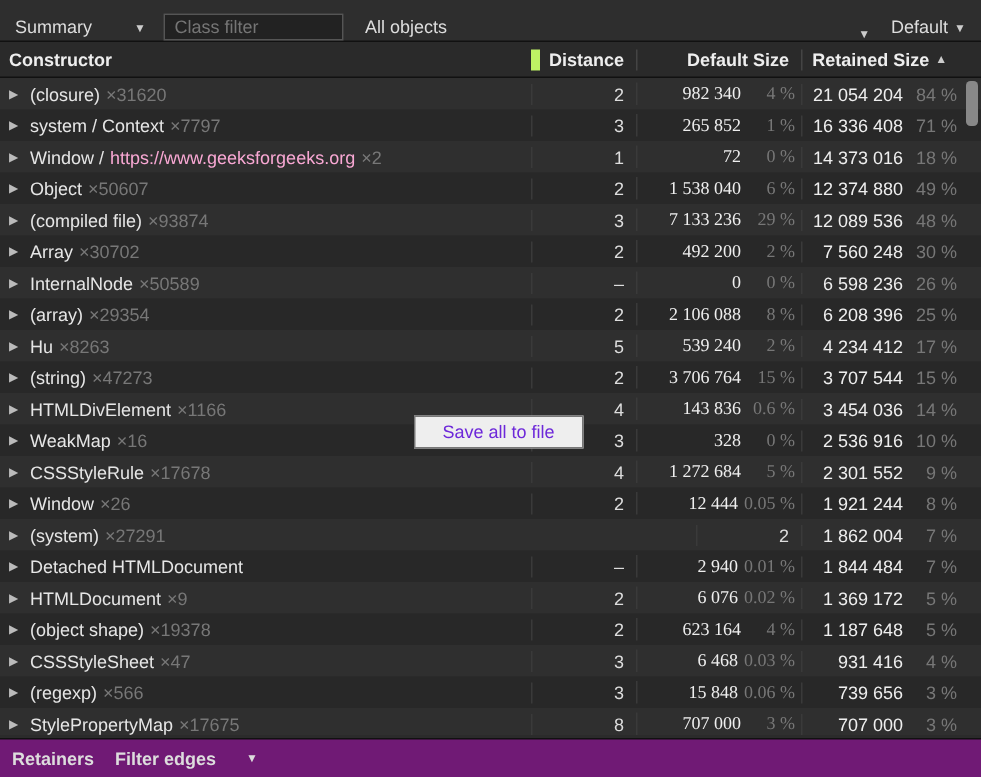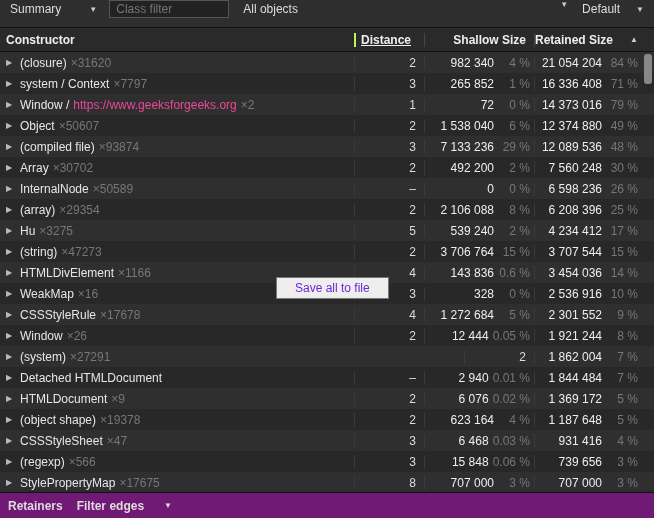--- a/index.html
+++ b/index.html
@@ -8,21 +8,21 @@
   color: #ddd;
   font-family: "Segoe UI", Arial, sans-serif;
   font-size: 12px;
   width: 654px;
   height: 518px;
   overflow: hidden;
   position: relative;
 }
 .toolbar {
   display: flex;
-  align-items: flex-start;
+  align-items: flex-end;
   height: 28px;
   border-bottom: 1px solid #111;
   padding: 0 4px;
   background: #2e2e2e;
 }
 .dropdown {
   display: flex;
   align-items: center;
   padding: 2px 6px;
   cursor: pointer;
@@ -47,24 +47,24 @@
   display: flex;
   align-items: center;
   height: 24px;
   background: #2a2a2a;
   border-bottom: 1px solid #111;
   font-weight: 600;
   color: #eee;
   font-size: 12px;
 }
 .col-constructor { flex: 1; padding-left: 6px; text-align: left; }
-.col-distance { width: 70px; text-align: center; padding-right: 8px; border-left: 2px solid #bef264; text-decoration: underline;}
+.col-distance { width: 70px; text-align: right; padding-right: 8px; border-left: 6px solid #bef264;}
 .col-shallow { width: 110px; text-align: right; padding-right: 8px; border-left: 1px solid #444;}
 .col-retained { width: 120px; text-align: right; padding-right: 8px; border-left: 1px solid #444;}
-.header-row .col-retained { display:flex; align-items:center; justify-content:space-between; gap:4px; padding-right:16px;}
+.header-row .col-retained { display:flex; align-items:center; justify-content:center; gap:4px; padding-right:16px;}
 .sort-caret { font-size: 8px; color:#ccc; }
 
 .rows {
   height: 438px;
   overflow: hidden;
   position: relative;
 }
 .row {
   display: flex;
   align-items: center;
@@ -79,24 +79,24 @@
   padding-left: 6px;
   display: flex;
   align-items: center;
   gap: 4px;
   overflow: hidden;
   white-space: nowrap;
 }
 .tri { font-size: 8px; color: #bbb; display:inline-block; width:10px; }
 .name { color: #e6e6e6; }
 .count { color: #777; }
-.url { color: #ec4899; }
+.url { color: #f9a8d4; }
 
 .cell-distance { width: 70px; text-align: right; padding-right: 8px; border-left:1px solid #3a3a3a; color:#ddd;}
-.cell-shallow  { width: 110px; text-align: right; padding-right: 4px; border-left:1px solid #3a3a3a;}
+.cell-shallow  { width: 110px; text-align: right; padding-right: 4px; border-left:1px solid #3a3a3a;font-family:Liberation Serif, serif;}
 .cell-retained { width: 120px; text-align: right; padding-right: 16px; border-left:1px solid #3a3a3a;}
 .num { color:#eee; }
 .pct { color:#777; margin-left:4px; display:inline-block; min-width:32px; text-align:right;}
 
 .scrollbar {
   position: absolute;
   right: 2px;
   top: 54px;
   width: 8px;
   height: 30px;
@@ -139,30 +139,30 @@
 
 <div class="toolbar">
   <div class="dropdown">
     <span>Summary</span>
     <span class="caret">▼</span>
   </div>
   <input class="input-filter" placeholder="Class filter" style="">
   <div class="toolbar-label">All objects</div>
   <div class="spacer"></div>
   <span class="caret-left">▼</span>
-  <div class="dropdown" style="gap:16px">
+  <div class="dropdown" style="gap:4px">
     <span>Default</span>
     <span class="caret">▼</span>
   </div>
 </div>
 
 <div class="header-row">
   <div class="col-constructor">Constructor</div>
   <div class="col-distance">Distance</div>
-  <div class="col-shallow">Shallow Size</div>
+  <div class="col-shallow">Default Size</div>
   <div class="col-retained">
     <span>Retained Size</span>
     <span class="sort-caret">▲</span>
   </div>
 </div>
 
 <div class="rows" id="rows">
     <div class="row">
       <div class="cell-constructor">
         <span class="tri">▶</span>
@@ -185,21 +185,21 @@
     </div>
     <div class="row">
       <div class="cell-constructor">
         <span class="tri">▶</span>
         <span class="name">Window /</span> 
         <span class="url">https://www.geeksforgeeks.org</span>
         <span class="count"> ×2</span>
       </div>
       <div class="cell-distance">1</div>
       <div class="cell-shallow"><span class="num">72</span><span class="pct">0 %</span></div>
-      <div class="cell-retained"><span class="num">14 373 016</span><span class="pct">79 %</span></div>
+      <div class="cell-retained"><span class="num">14 373 016</span><span class="pct">18 %</span></div>
     </div>
     <div class="row">
       <div class="cell-constructor">
         <span class="tri">▶</span>
         <span class="name">Object</span> 
         <span class="count">×50607</span>
       </div>
       <div class="cell-distance">2</div>
       <div class="cell-shallow"><span class="num">1 538 040</span><span class="pct">6 %</span></div>
       <div class="cell-retained"><span class="num">12 374 880</span><span class="pct">49 %</span></div>
@@ -241,21 +241,21 @@
         <span class="count">×29354</span>
       </div>
       <div class="cell-distance">2</div>
       <div class="cell-shallow"><span class="num">2 106 088</span><span class="pct">8 %</span></div>
       <div class="cell-retained"><span class="num">6 208 396</span><span class="pct">25 %</span></div>
     </div>
     <div class="row">
       <div class="cell-constructor">
         <span class="tri">▶</span>
         <span class="name">Hu</span> 
-        <span class="count">×3275</span>
+        <span class="count">×8263</span>
       </div>
       <div class="cell-distance">5</div>
       <div class="cell-shallow"><span class="num">539 240</span><span class="pct">2 %</span></div>
       <div class="cell-retained"><span class="num">4 234 412</span><span class="pct">17 %</span></div>
     </div>
     <div class="row">
       <div class="cell-constructor">
         <span class="tri">▶</span>
         <span class="name">(string)</span> 
         <span class="count">×47273</span>

